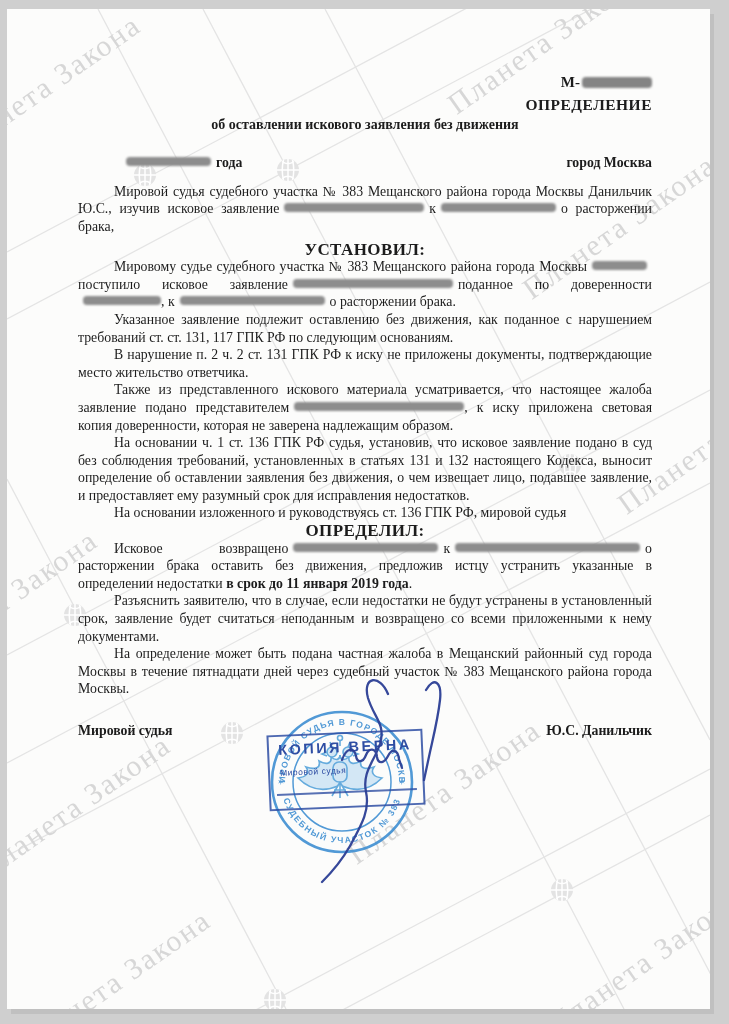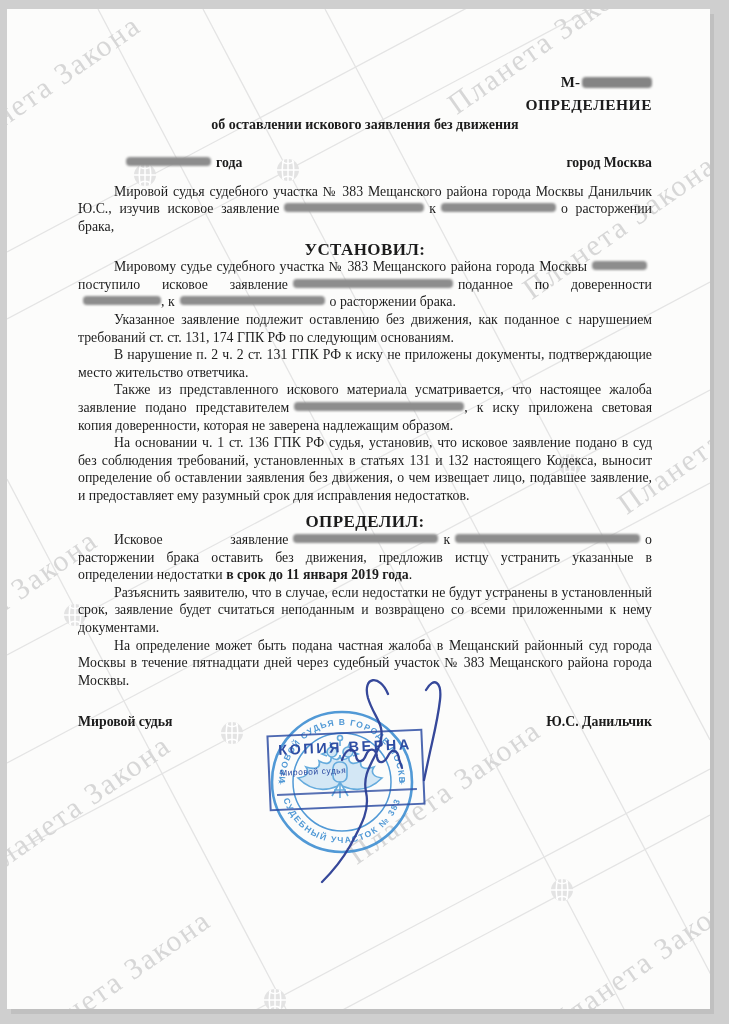--- a/index.html
+++ b/index.html
@@ -11,21 +11,21 @@
   .content{position:relative;z-index:1;padding:66px 58px 0 71px;color:#1c1c1c;
            font-size:13.8px;line-height:17.6px;}
   .num-row{display:flex;justify-content:flex-end;align-items:center;font-weight:bold;
            font-size:15px;height:16px;}
   .title{text-align:right;font-weight:bold;font-size:15.5px;margin:5px 0 0 0;letter-spacing:.5px;}
   .subtitle{text-align:center;font-weight:bold;font-size:14px;margin:2px 0 0 0;}
   .date-row{display:flex;justify-content:space-between;align-items:baseline;font-weight:bold;
             margin-top:21px;padding-left:48px;}
   .bp{margin:0;text-align:justify;text-indent:36px;}
   .bh{text-align:center;font-weight:bold;font-size:17px;margin:5px 0 0 0;letter-spacing:.4px;}
-  .bh2{margin-top:9px;}
+  .bh2{margin-top:0;}
   .first{margin-top:11px;}
   .rd{display:inline-block;height:9px;border-radius:4px;background:#8d8d8d;filter:blur(1.2px);
       margin:0 5px;position:relative;top:-1px;}
   .rd.dk{background:#848484;height:11px;width:70px;margin:0 0 0 2px;}
   .sign-row{display:flex;justify-content:space-between;font-weight:bold;margin-top:24px;}
   .stamp-wrap{position:absolute;left:223px;top:651px;width:260px;height:250px;z-index:2;}
   .seal-svg,.sig-svg{position:absolute;left:0;top:0;}
   .rect-stamp{position:absolute;left:38px;top:72px;width:152px;height:72px;
               border:2.5px solid rgba(46,77,163,.85);transform:rotate(-2.5deg);
               color:#2e4da3;font-family:"Liberation Sans",sans-serif;}
@@ -107,32 +107,33 @@
       <span><span class="rd" style="width:85px;margin-left:0"></span><span>года</span></span>
       <span>город Москва</span>
     </div>
 
     <p class="bp first"><span>Мировой судья судебного участка № 383 Мещанского района города Москвы Данильчик Ю.С., изучив исковое заявление</span><span class="rd" style="width:140px"></span><span>к</span><span class="rd" style="width:115px"></span><span>о расторжении брака,</span></p>
 
     <p class="bh">УСТАНОВИЛ:</p>
 
     <p class="bp"><span>Мировому судье судебного участка № 383 Мещанского района города Москвы</span><span class="rd" style="width:55px"></span><span>поступило исковое заявление</span><span class="rd" style="width:160px"></span><span>поданное по доверенности</span><span class="rd" style="width:78px;margin-right:0"></span><span>, к</span><span class="rd" style="width:145px"></span><span>о расторжении брака.</span></p>
 
-    <p class="bp">Указанное заявление подлежит оставлению без движения, как поданное с нарушением требований ст. ст. 131, 174 ГПК РФ по следующим основаниям.</p>
+    <p class="bp">Указанное заявление подлежит оставлению без движения, как поданное с нарушением требований ст. ст. 131, 117 ГПК РФ по следующим основаниям.</p>
 
     <p class="bp">В нарушение п. 2 ч. 2 ст. 131 ГПК РФ к иску не приложены документы, подтверждающие место жительство ответчика.</p>
 
     <p class="bp"><span>Также из представленного искового материала усматривается, что настоящее жалоба заявление подано представителем</span><span class="rd" style="width:170px;margin-right:0"></span><span>, к иску приложена световая копия доверенности, которая не заверена надлежащим образом.</span></p>
 
     <p class="bp">На основании ч. 1 ст. 136 ГПК РФ судья, установив, что исковое заявление подано в суд без соблюдения требований, установленных в статьях 131 и 132 настоящего Кодекса, выносит определение об оставлении заявления без движения, о чем извещает лицо, подавшее заявление, и предоставляет ему разумный срок для исправления недостатков.</p>
 
+    <p class="bp">На основании изложенного и руководствуясь ст. 136 ГПК РФ, мировой судья</p>
 
     <p class="bh bh2">ОПРЕДЕЛИЛ:</p>
 
-    <p class="bp"><span>Исковое заявление</span><span class="rd" style="width:145px"></span><span>к</span><span class="rd" style="width:185px"></span><span>о расторжении брака оставить без движения, предложив истцу устранить указанные в определении недостатки</span> <b>в срок до 11 января 2019 года</b><span>.</span></p>
+    <p class="bp"><span>Исковое возвращено</span><span class="rd" style="width:145px"></span><span>к</span><span class="rd" style="width:185px"></span><span>о расторжении брака оставить без движения, предложив истцу устранить указанные в определении недостатки</span> <b>в срок до 11 января 2019 года</b><span>.</span></p>
 
     <p class="bp">Разъяснить заявителю, что в случае, если недостатки не будут устранены в установленный срок, заявление будет считаться неподанным и возвращено со всеми приложенными к нему документами.</p>
 
     <p class="bp">На определение может быть подана частная жалоба в Мещанский районный суд города Москвы в течение пятнадцати дней через судебный участок № 383 Мещанского района города Москвы.</p>
 
     <div class="sign-row">
       <span>Мировой судья</span>
       <span>Ю.С. Данильчик</span>
     </div>
   </div>

